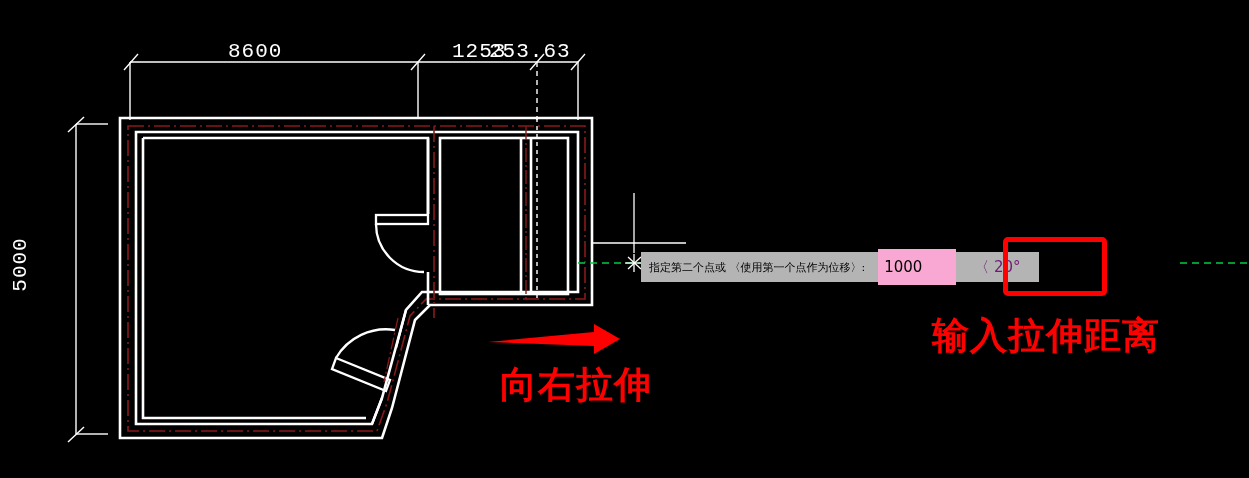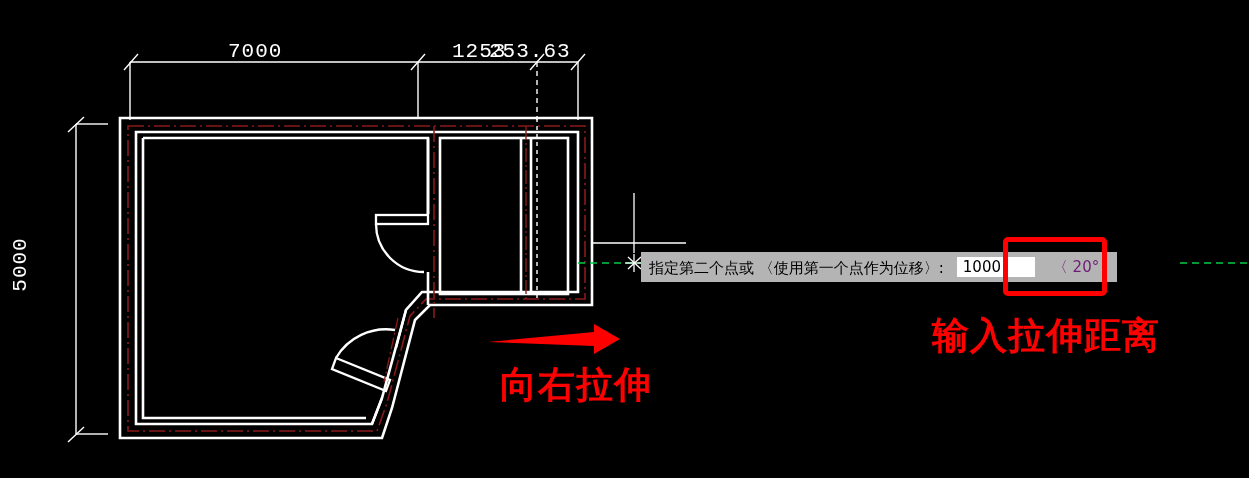--- a/index.html
+++ b/index.html
@@ -50,34 +50,34 @@
     top: 252px;
     height: 30px;
     background: #b4b4b4;
     display: flex;
     align-items: center;
     white-space: nowrap;
   }
   #command-prompt-text {
     color: #000000;
     font-family: "DejaVu Sans", sans-serif;
-    font-size: 15px;
+    font-size: 11px;
     padding: 2px 6px 0 8px;
     line-height: 30px;
   }
   #dyn-input-wrapper {
     position: relative;
     display: flex;
     align-items: center;
     height: 30px;
   }
   #dyn-input-field {
     width: 78px;
-    height: 20px;
-    background: #ffffff;
+    height: 36px;
+    background: #f9a8d4;
     border: none;
     outline: none;
     color: #000000;
     font-family: "DejaVu Sans", sans-serif;
     font-size: 15px;
     padding: 0 0 0 6px;
     margin-left: 7px;
     box-sizing: border-box;
   }
   #dyn-angle-text {
@@ -224,21 +224,21 @@
       <line x1="641" y1="257" x2="628" y2="269"></line>
       <line x1="625" y1="263" x2="644" y2="263"></line>
       <line x1="634" y1="254" x2="634" y2="272"></line>
     </g>
 
     <g>
       <path fill="#ff0000" d="M 488,342 L 594,332 L 594,324 L 620,339 L 594,354 L 594,346 Z"></path>
     </g>
   </svg>
 
-  <div class="dim-text" id="dim-text-horizontal-1">7000</div>
+  <div class="dim-text" id="dim-text-horizontal-1">8600</div>
 
   <div class="dim-text" id="dim-text-horizontal-2">1253</div>
 
   <div class="dim-text" id="dim-text-horizontal-3">253.63</div>
 
   <div class="dim-text" id="dim-text-vertical-1">5000</div>
 
   <div id="command-bar">
     <span id="command-prompt-text">指定第二个点或 〈使用第一个点作为位移〉:</span>
 

